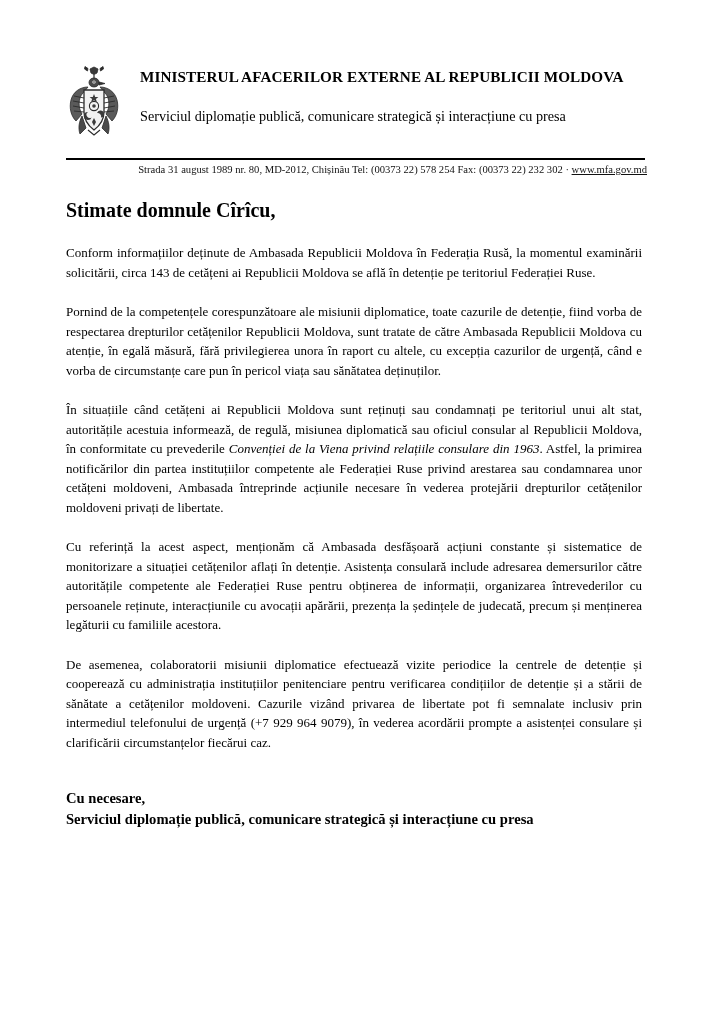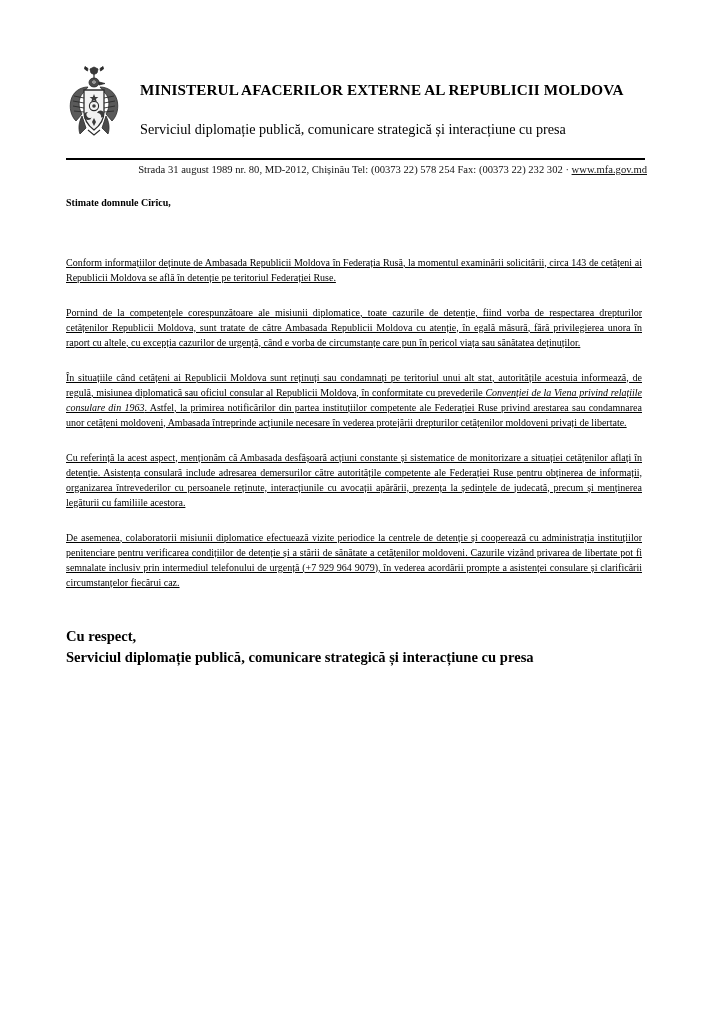--- a/index.html
+++ b/index.html
@@ -22,21 +22,21 @@
     box-sizing: border-box;
   }
 
   
   .letterhead {
     position: absolute;
     left: 66px;
     top: 62px;
     width: 580px;
     display: flex;
-    align-items: flex-end;
+    align-items: flex-start;
   }
   .emblem {
     width: 56px;
     height: 72px;
     flex: 0 0 56px;
     margin-top: 4px;
   }
   .emblem svg { display: block; }
   .letterhead-text {
     margin-left: 18px;
@@ -83,40 +83,39 @@
   }
 
   
   .body-block {
     position: absolute;
     left: 66px;
     top: 196px;
     width: 579px;
   }
   .salutation {
-    font-size: 10px;
+    font-size: 20px;
     font-weight: bold;
     line-height: 1.45;
-    margin: 0 0 44px 0;
+    margin: 0 0 18px 0;
   }
   .lead {
     font-size: 14.6px;
     font-weight: bold;
     line-height: 1.5;
     text-align: justify;
     text-justify: inter-word;
     margin: 0 0 24px 0;
   }
   .para {
-    font-size: 10px;
+    font-size: 13px;
     line-height: 1.5;
     text-align: justify;
     text-justify: inter-word;
     margin: 0 3px 20px 0;
-    text-decoration: underline;
   }
   .para.last { margin-bottom: 0; }
   .para em, .italic {
     font-style: italic;
   }
   .closing {
     font-size: 14.6px;
     font-weight: bold;
     line-height: 1.45;
     margin: 36px 0 0 0;
@@ -187,18 +186,18 @@
 
     <p class="para">Pornind de la competențele corespunzătoare ale misiunii diplomatice, toate cazurile de detenție, fiind vorba de respectarea drepturilor cetățenilor Republicii Moldova, sunt tratate de către Ambasada Republicii Moldova cu atenție, în egală măsură, fără privilegierea unora în raport cu altele, cu excepția cazurilor de urgență, când e vorba de circumstanțe care pun în pericol viața sau sănătatea deținuților.</p>
 
     <p class="para"><span>În situațiile când cetățeni ai Republicii Moldova sunt reținuți sau condamnați pe teritoriul unui alt stat, autoritățile acestuia informează, de regulă, misiunea diplomatică sau oficiul consular al Republicii Moldova, în conformitate cu prevederile </span><em class="italic">Convenției de la Viena privind relațiile consulare din 1963</em><span>. Astfel, la primirea notificărilor din partea instituțiilor competente ale Federației Ruse privind arestarea sau condamnarea unor cetățeni moldoveni, Ambasada întreprinde acțiunile necesare în vederea protejării drepturilor cetățenilor moldoveni privați de libertate.</span></p>
 
     <p class="para">Cu referință la acest aspect, menționăm că Ambasada desfășoară acțiuni constante și sistematice de monitorizare a situației cetățenilor aflați în detenție. Asistența consulară include adresarea demersurilor către autoritățile competente ale Federației Ruse pentru obținerea de informații, organizarea întrevederilor cu persoanele reținute, interacțiunile cu avocații apărării, prezența la ședințele de judecată, precum și menținerea legăturii cu familiile acestora.</p>
 
     <p class="para last">De asemenea, colaboratorii misiunii diplomatice efectuează vizite periodice la centrele de detenție și cooperează cu administrația instituțiilor penitenciare pentru verificarea condițiilor de detenție și a stării de sănătate a cetățenilor moldoveni. Cazurile vizând privarea de libertate pot fi semnalate inclusiv prin intermediul telefonului de urgență (+7 929 964 9079), în vederea acordării prompte a asistenței consulare și clarificării circumstanțelor fiecărui caz.</p>
 
     <div class="closing">
-      <div>Cu respect,</div>
+      <div>Cu necesare,</div>
       <div>Serviciul diplomație publică, comunicare strategică și interacțiune cu presa</div>
     </div>
 
   </div>
 </div>
 
 </body></html>

